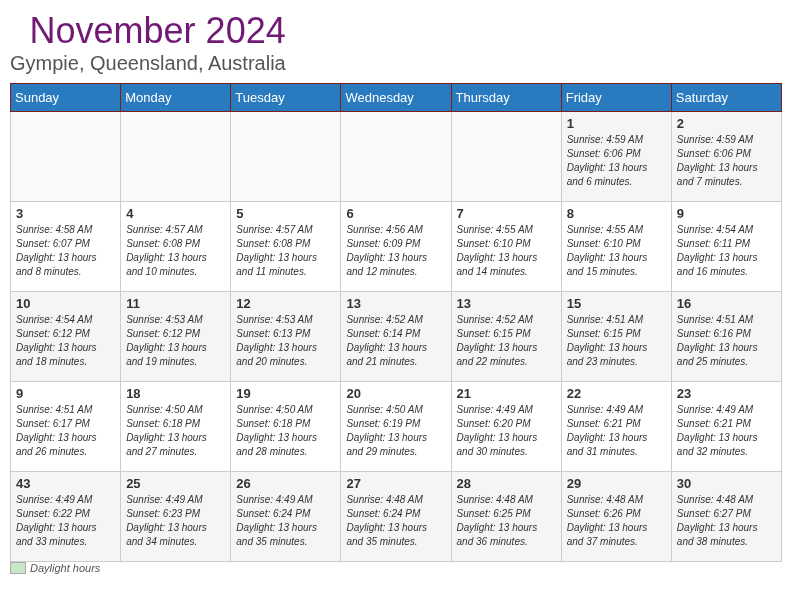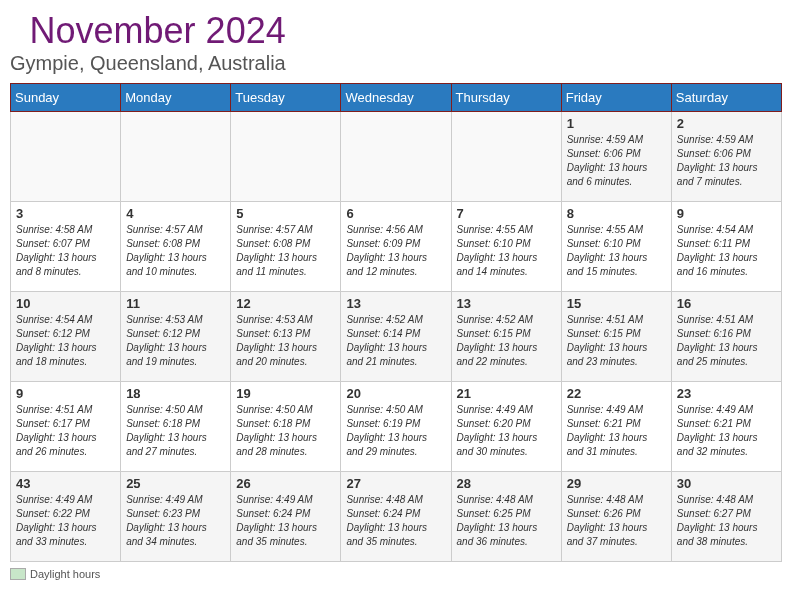--- a/index.html
+++ b/index.html
@@ -73,23 +73,23 @@
       line-height: 1.4;
       color: #333;
       font-style: italic;
     }
     .empty-cell {
       background: #f9f9f9 !important;
     }
     .footer {
       display: flex;
       align-items: center;
-      margin-top: 6px;
       font-size: 11px;
       color: #555;
+      font-style: italic;
     }
     .footer-box {
       width: 16px;
       height: 12px;
       background: #c8e6c9;
       border: 1px solid #aaa;
       margin-right: 4px;
       display: inline-block;
     }
   </style>

